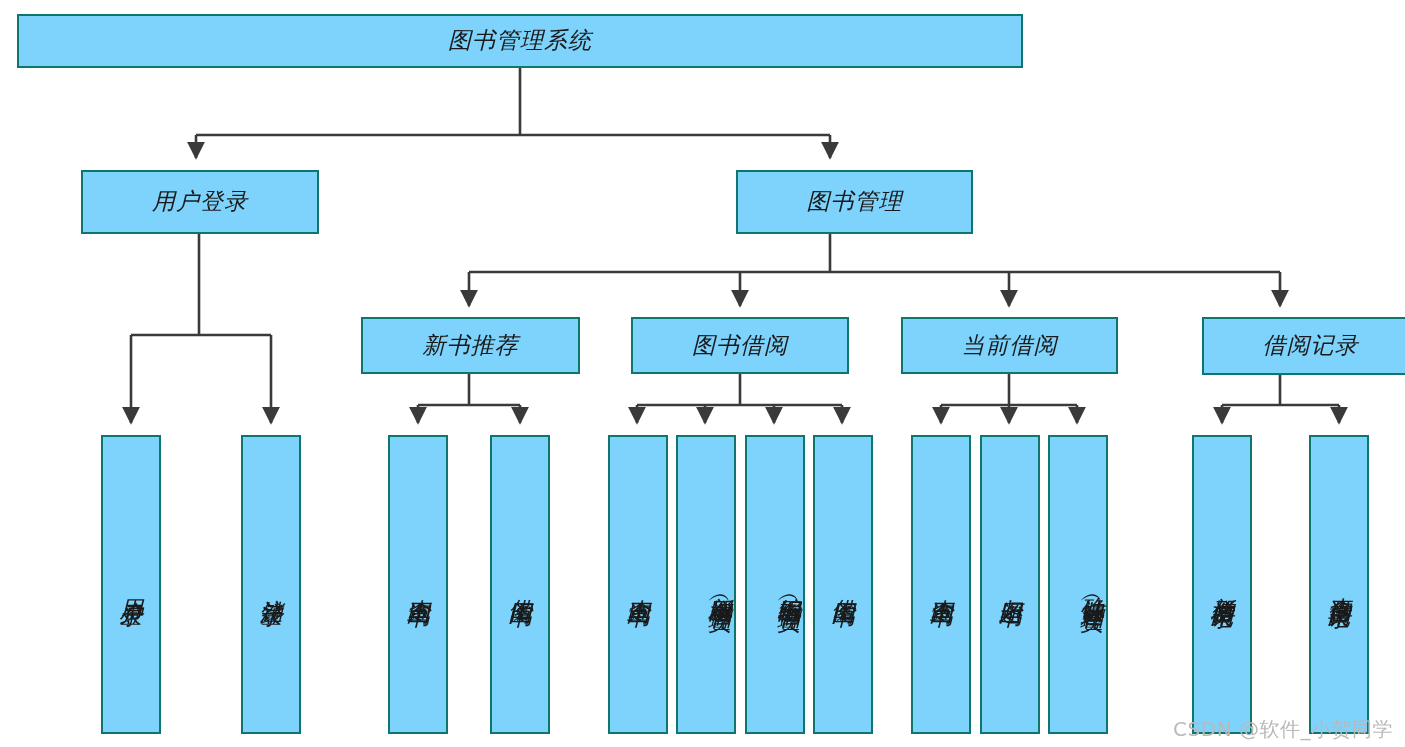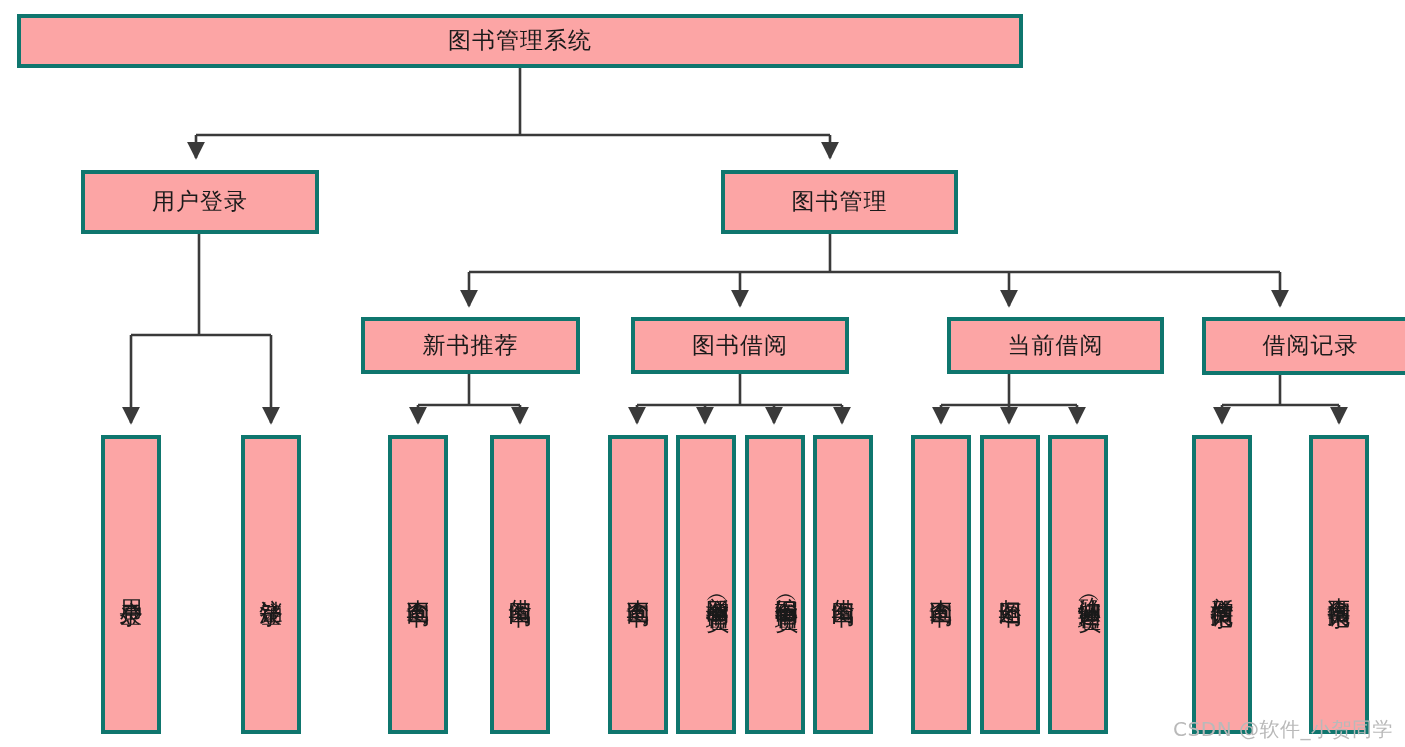--- a/index.html
+++ b/index.html
@@ -22,27 +22,28 @@
     position: absolute;
     left: 0;
     top: 0;
     width: 1405px;
     height: 747px;
     pointer-events: none;
   }
   .node {
     position: absolute;
     box-sizing: border-box;
-    background: #fca5a5;
-    border: 4px solid #0f766e;
+    background: #7dd3fc;
+    border: 2px solid #0f766e;
     display: flex;
     align-items: center;
     justify-content: center;
     color: #1a1a1a;
     z-index: 2;
+    font-style: italic;
   }
   .node.horiz {
     font-size: 23px;
     letter-spacing: 1px;
     line-height: 1.2;
     white-space: nowrap;
   }
   .node.vert {
     writing-mode: vertical-rl;
     text-orientation: upright;
@@ -126,31 +127,31 @@
     </g>
   </svg>
 
   <div class="node horiz" style="left:17px; top:14px; width:1006px; height:54px;">
     <span class="node-label">图书管理系统</span>
   </div>
 
   <div class="node horiz" style="left:81px; top:170px; width:238px; height:64px;">
     <span class="node-label">用户登录</span>
   </div>
-  <div class="node horiz" style="left:721px; top:170px; width:237px; height:64px;">
+  <div class="node horiz" style="left:736px; top:170px; width:237px; height:64px;">
     <span class="node-label">图书管理</span>
   </div>
 
   <div class="node horiz" style="left:361px; top:317px; width:219px; height:57px;">
     <span class="node-label">新书推荐</span>
   </div>
   <div class="node horiz" style="left:631px; top:317px; width:218px; height:57px;text-align:right;">
     <span class="node-label">图书借阅</span>
   </div>
-  <div class="node horiz" style="left:901px; top:317px; width:217px; height:57px;margin-left:46px;">
+  <div class="node horiz" style="left:901px; top:317px; width:217px; height:57px;">
     <span class="node-label">当前借阅</span>
   </div>
   <div class="node horiz" style="left:1172px; top:317px; width:217px; height:58px;margin-left:30px;">
     <span class="node-label">借阅记录</span>
   </div>
 
   <div class="node vert mid" style="left:101px; top:435px; width:60px; height:299px;">
     <span class="node-label">用户登录</span>
   </div>
   <div class="node vert mid" style="left:241px; top:435px; width:60px; height:299px;">

